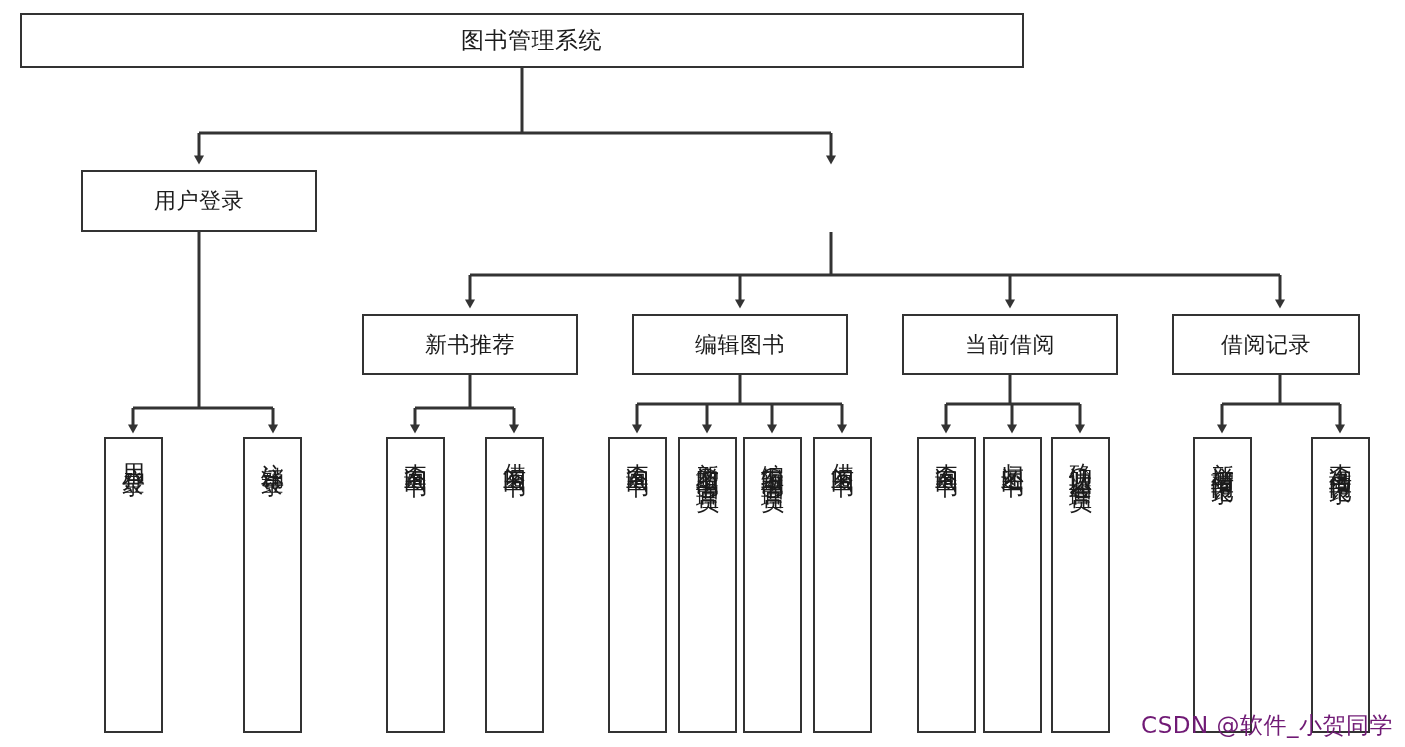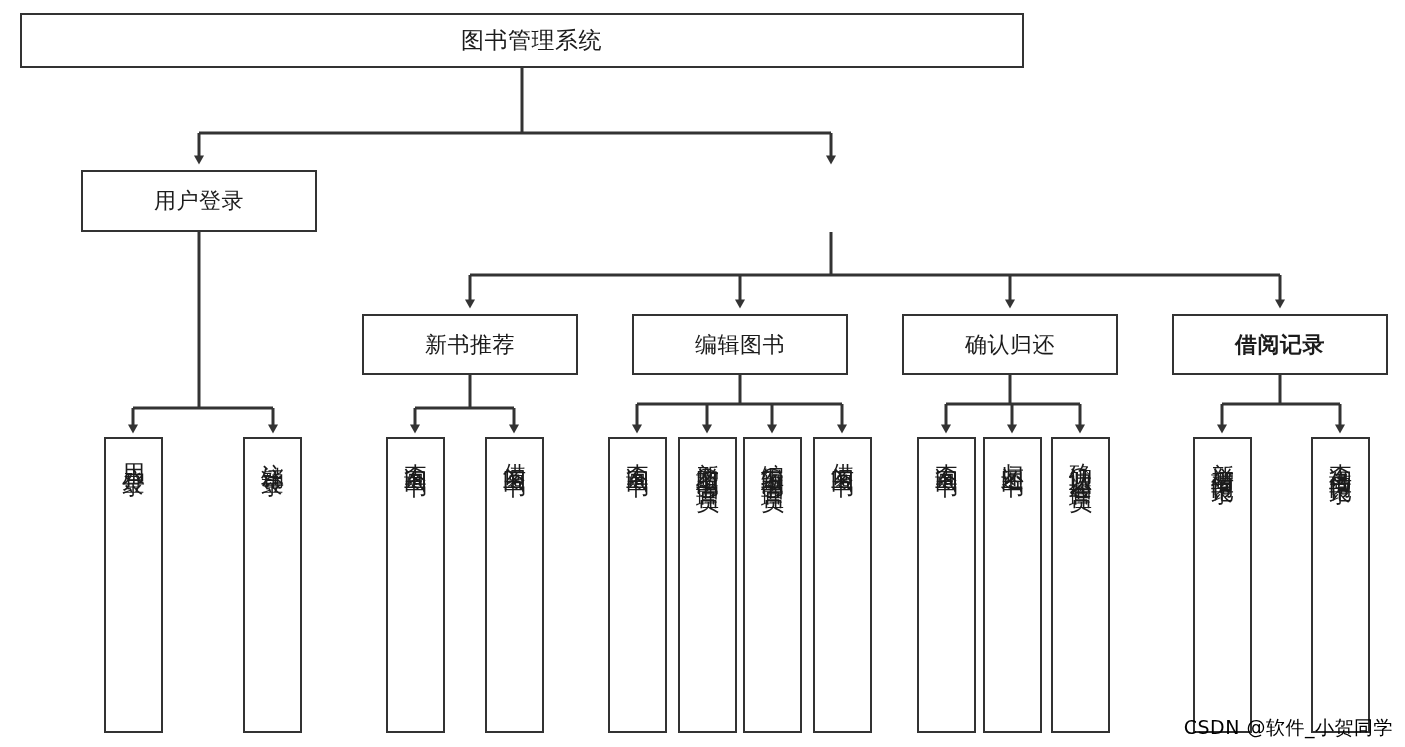--- a/index.html
+++ b/index.html
@@ -62,22 +62,22 @@
     text-orientation: upright;
     font-size: 23px;
     letter-spacing: 4px;
     line-height: 1;
     white-space: nowrap;
   }
   #watermark {
     position: absolute;
     right: 12px;
     bottom: 6px;
-    font-size: 19px;
-    color: #000000;
+    font-size: 23px;
+    color: #701a75;
     z-index: 5;
     white-space: nowrap;
     letter-spacing: 0.5px;
   }
 </style>
 </head>
 <body>
 
 <div id="canvas">
 
@@ -139,23 +139,23 @@
     <span class="label">用户登录</span>
   </div>
 
   <div class="node h" style="left:362px; top:314px; width:216px; height:61px;">
     <span class="label">新书推荐</span>
   </div>
   <div class="node h" style="left:632px; top:314px; width:216px; height:61px;">
     <span class="label">编辑图书</span>
   </div>
   <div class="node h" style="left:902px; top:314px; width:216px; height:61px;">
-    <span class="label">确认归还</span>
-  </div>
-  <div class="node h" style="left:1172px; top:314px; width:216px; height:61px;font-weight:bold;">
+    <span class="label">当前借阅</span>
+  </div>
+  <div class="node h" style="left:1172px; top:314px; width:188px; height:61px;">
     <span class="label">借阅记录</span>
   </div>
 
   <div class="node v" style="left:104px; top:437px; width:59px; height:296px;">
     <span class="label">用户登录</span>
   </div>
   <div class="node v" style="left:243px; top:437px; width:59px; height:296px;">
     <span class="label">注销登录</span>
   </div>
 

